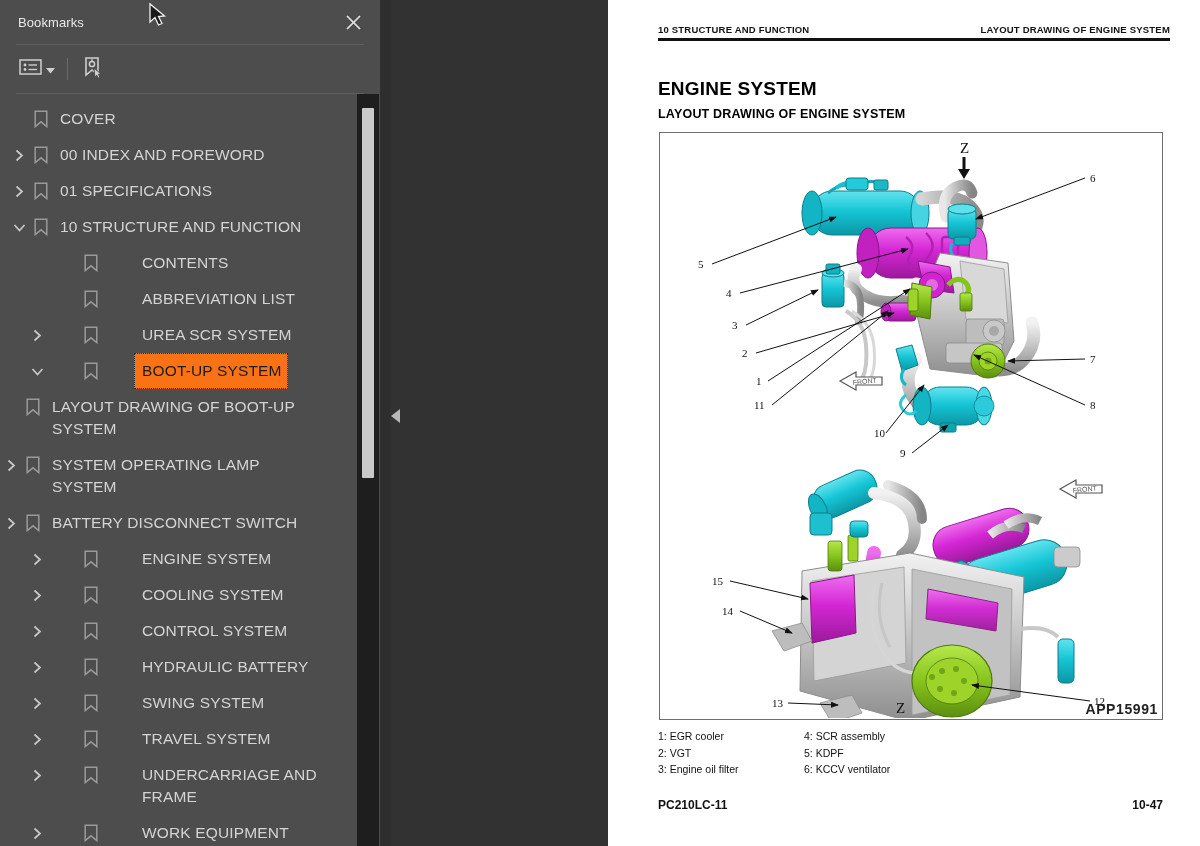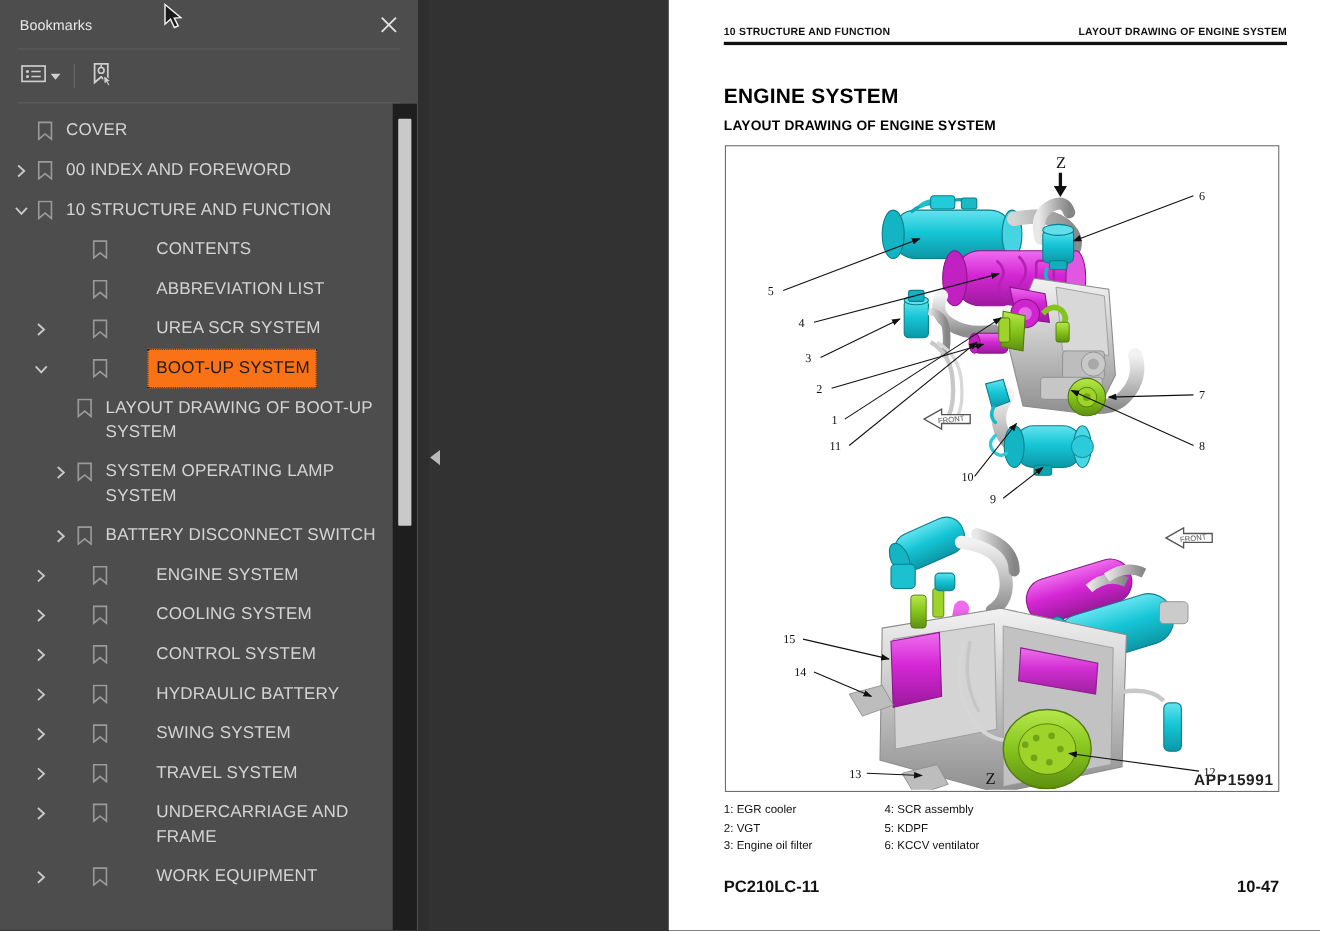--- a/index.html
+++ b/index.html
@@ -70,21 +70,21 @@
     max-width: 278px;
   }
   .row.selected .row-label {
     background: #f97316; color: #1c1c1c;
     outline: 1px dotted #2a2a2a; outline-offset: -1px;
     display: block;
   }
   .row.selected { }
   .d0 { padding-left: 8px; }
   .d1 { padding-left: 26px; gap: 32px; }
-  .d2 { padding-left: 44px; }
+  .d2 { }
 
   
   #sb-track {
     position: absolute; top: 0px; left: 357px; width: 22px; bottom: 0;
     background: #1e1e1e;
   }
   #sb-thumb {
     position: absolute; left: 5px; width: 12px;
     top: 14px; height: 370px;
     background: #c9c9c9; border-radius: 1px;
@@ -150,21 +150,21 @@
   #legend {
     position: absolute; left: 50px; top: 728px;
     width: 510px;
     display: grid; grid-template-columns: 135px 1fr;
     column-gap: 0px; row-gap: 0px; gap: 11px;
   }
   .leg-item { font-size: 10.5px; color: #111; line-height: 16.5px; }
   #page-footer {
     position: absolute; left: 50px; right: 37px; top: 798px;
     display: flex; justify-content: space-between;
-    font-size: 15px; font-weight: bold; color: #111;
+    font-size: 12px; font-weight: bold; color: #111;
   }
 
   
   #cursor { position: absolute; left: 148px; top: 2px; pointer-events: none; }
 </style>
 </head>
 <body>
 
 <div id="app">
 
@@ -228,20 +228,33 @@
               <svg width="11" height="13" viewBox="0 0 11 13">
                 <polyline points="2.5,1.5 8,6.5 2.5,11.5" fill="none" stroke="currentColor" stroke-width="1.7"></polyline>
               </svg>
             </div>
             <div class="bm-icon">
               <svg width="14" height="18" viewBox="0 0 14 18">
                 <path d="M1.2 1.2 h11.6 v15.4 l-5.8 -4.8 l-5.8 4.8 z" fill="none" stroke="currentColor" stroke-width="1.5"></path>
               </svg>
             </div>
             <div class="row-label">00 INDEX AND FOREWORD</div>
+          </div>
+          <div class="row d0">
+            <div class="twisty">
+              <svg width="11" height="13" viewBox="0 0 11 13">
+                <polyline points="2.5,1.5 8,6.5 2.5,11.5" fill="none" stroke="currentColor" stroke-width="1.7"></polyline>
+              </svg>
+            </div>
+            <div class="bm-icon">
+              <svg width="14" height="18" viewBox="0 0 14 18">
+                <path d="M1.2 1.2 h11.6 v15.4 l-5.8 -4.8 l-5.8 4.8 z" fill="none" stroke="currentColor" stroke-width="1.5"></path>
+              </svg>
+            </div>
+            <div class="row-label">01 SPECIFICATIONS</div>
           </div>
           <div class="row d0">
             <div class="twisty">
               <svg width="13" height="11" viewBox="0 0 13 11">
                 <polyline points="1.5,3 6.5,8.5 11.5,3" fill="none" stroke="currentColor" stroke-width="1.7"></polyline>
               </svg>
             </div>
             <div class="bm-icon">
               <svg width="14" height="18" viewBox="0 0 14 18">
                 <path d="M1.2 1.2 h11.6 v15.4 l-5.8 -4.8 l-5.8 4.8 z" fill="none" stroke="currentColor" stroke-width="1.5"></path>

